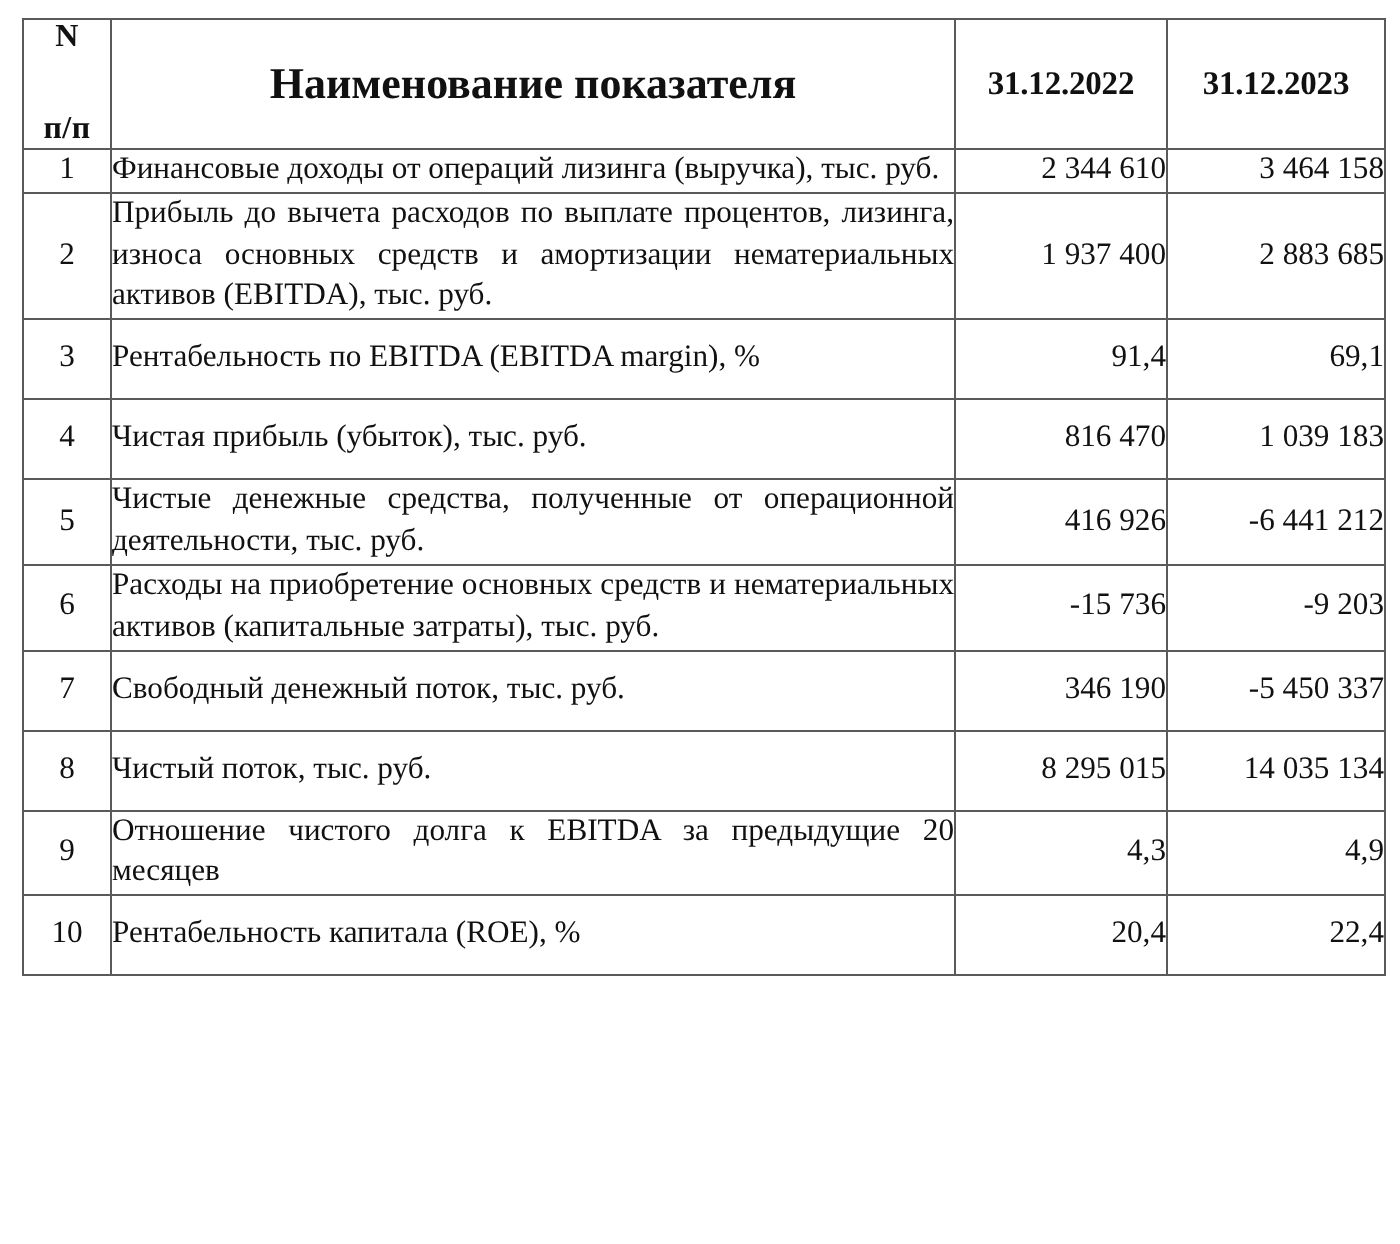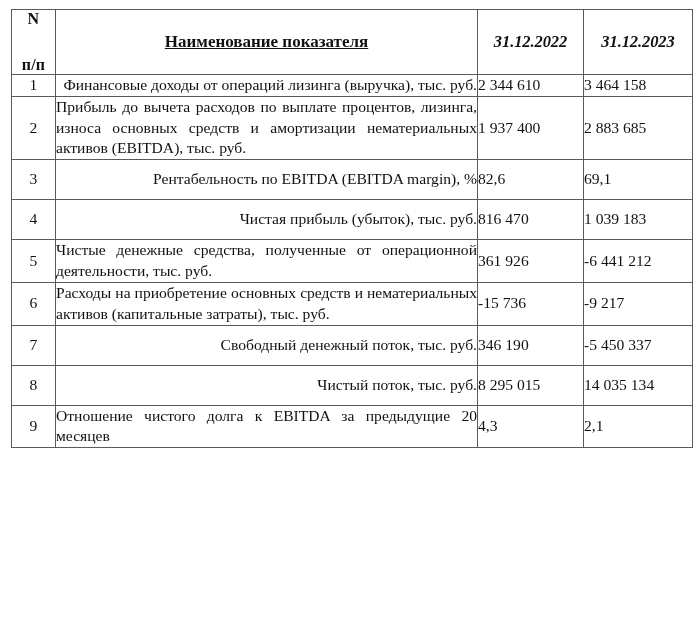--- a/index.html
+++ b/index.html
@@ -50,51 +50,49 @@
     padding: 7px 4px 8px 4px;
     height: 46px;
   }
   thead th.h-num {
     font-size: 16px;
     line-height: 1.12;
     letter-spacing: 0.2px;
   }
   thead th.h-num .ln2 { display:block;margin-top:28px; }
   thead th.h-name {
-    font-size: 17px;
-    text-decoration: underline;
+    font-size: 22px;
   }
   thead th.h-val {
     font-size: 16.5px;
     letter-spacing: -0.1px;
-    font-style: italic;
   }
 
   
   tbody td {
     font-size: 15.6px;
     line-height: 1.34;
   }
   td.cell-num {
     text-align: center;
     vertical-align: top;
     padding: 8px 2px 6px 2px;
   }
   td.cell-name {
-    text-align: right;
+    text-align: left;
     vertical-align: top;
     padding: 8px 7px 6px 8px;
     hyphens: none;
   }
   td.cell-name.justify {
     text-align: justify;
     text-align-last: left;
   }
   td.cell-val {
-    text-align: left;
+    text-align: right;
     vertical-align: top;
     padding: 8px 5px 6px 5px;
     white-space: nowrap;
   }
   
   tr.single td.cell-num,
   tr.single td.cell-name,
   tr.single td.cell-val {
     padding-top: 9px;
     padding-bottom: 9px;
@@ -135,63 +133,69 @@
       <tr>
         <td class="cell-num">2</td>
         <td class="cell-name justify">Прибыль до вычета расходов по выплате процентов, лизинга, износа основных средств и амортизации нематериальных активов (EBITDA), тыс. руб.</td>
         <td class="cell-val">1 937 400</td>
         <td class="cell-val">2 883 685</td>
       </tr>
 
       <tr class="single">
         <td class="cell-num">3</td>
         <td class="cell-name">Рентабельность по EBITDA (EBITDA margin), %</td>
-        <td class="cell-val">82,6</td>
+        <td class="cell-val">91,4</td>
         <td class="cell-val">69,1</td>
       </tr>
 
       <tr class="single">
         <td class="cell-num">4</td>
         <td class="cell-name">Чистая прибыль (убыток), тыс. руб.</td>
         <td class="cell-val">816 470</td>
         <td class="cell-val">1 039 183</td>
       </tr>
 
       <tr>
         <td class="cell-num">5</td>
         <td class="cell-name justify">Чистые денежные средства, полученные от операционной деятельности, тыс. руб.</td>
-        <td class="cell-val">361 926</td>
+        <td class="cell-val">416 926</td>
         <td class="cell-val">-6 441 212</td>
       </tr>
 
       <tr>
         <td class="cell-num">6</td>
         <td class="cell-name justify">Расходы на приобретение основных средств и нематериальных активов (капитальные затраты), тыс. руб.</td>
         <td class="cell-val">-15 736</td>
-        <td class="cell-val">-9 217</td>
+        <td class="cell-val">-9 203</td>
       </tr>
 
       <tr class="single">
         <td class="cell-num">7</td>
         <td class="cell-name">Свободный денежный поток, тыс. руб.</td>
         <td class="cell-val">346 190</td>
         <td class="cell-val">-5 450 337</td>
       </tr>
 
       <tr class="single">
         <td class="cell-num">8</td>
         <td class="cell-name">Чистый поток, тыс. руб.</td>
         <td class="cell-val">8 295 015</td>
         <td class="cell-val">14 035 134</td>
       </tr>
 
       <tr>
         <td class="cell-num">9</td>
         <td class="cell-name justify">Отношение чистого долга к EBITDA за предыдущие 20 месяцев</td>
         <td class="cell-val">4,3</td>
-        <td class="cell-val">2,1</td>
-      </tr>
-
+        <td class="cell-val">4,9</td>
+      </tr>
+
+      <tr class="single">
+        <td class="cell-num">10</td>
+        <td class="cell-name">Рентабельность капитала (ROE), %</td>
+        <td class="cell-val">20,4</td>
+        <td class="cell-val">22,4</td>
+      </tr>
 
     </tbody>
   </table>
 
 </div>
 
 </body></html>

